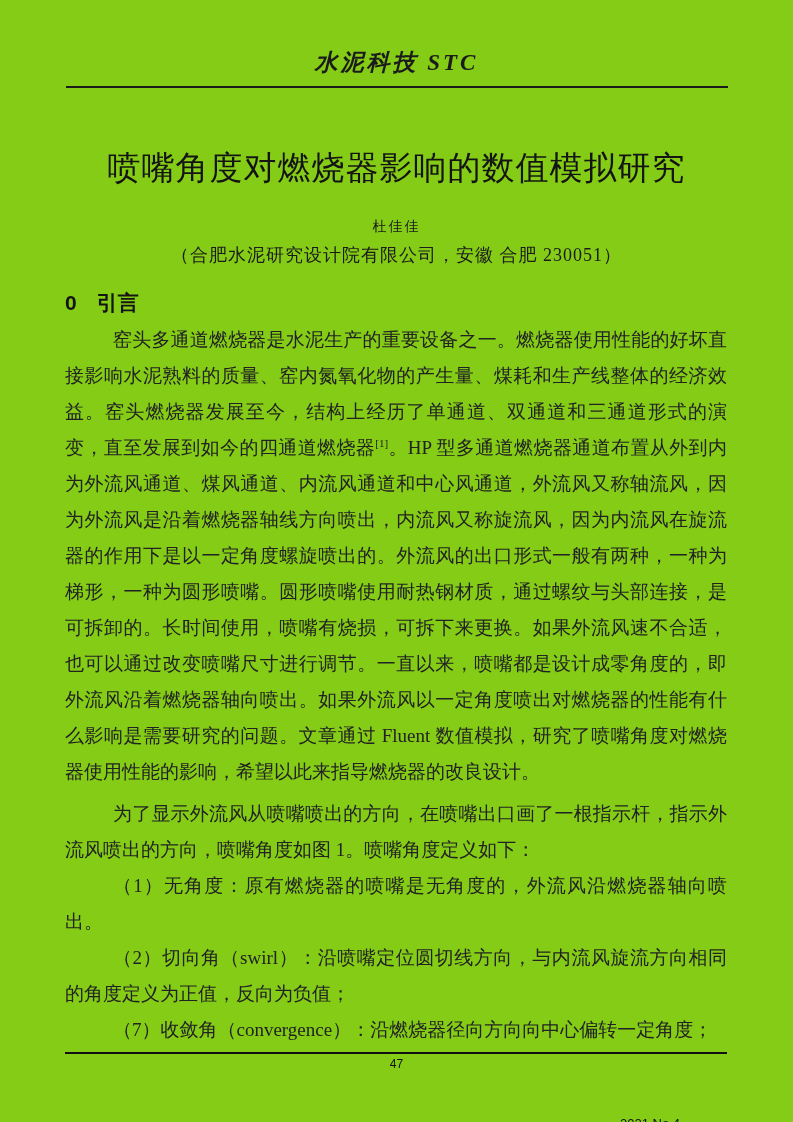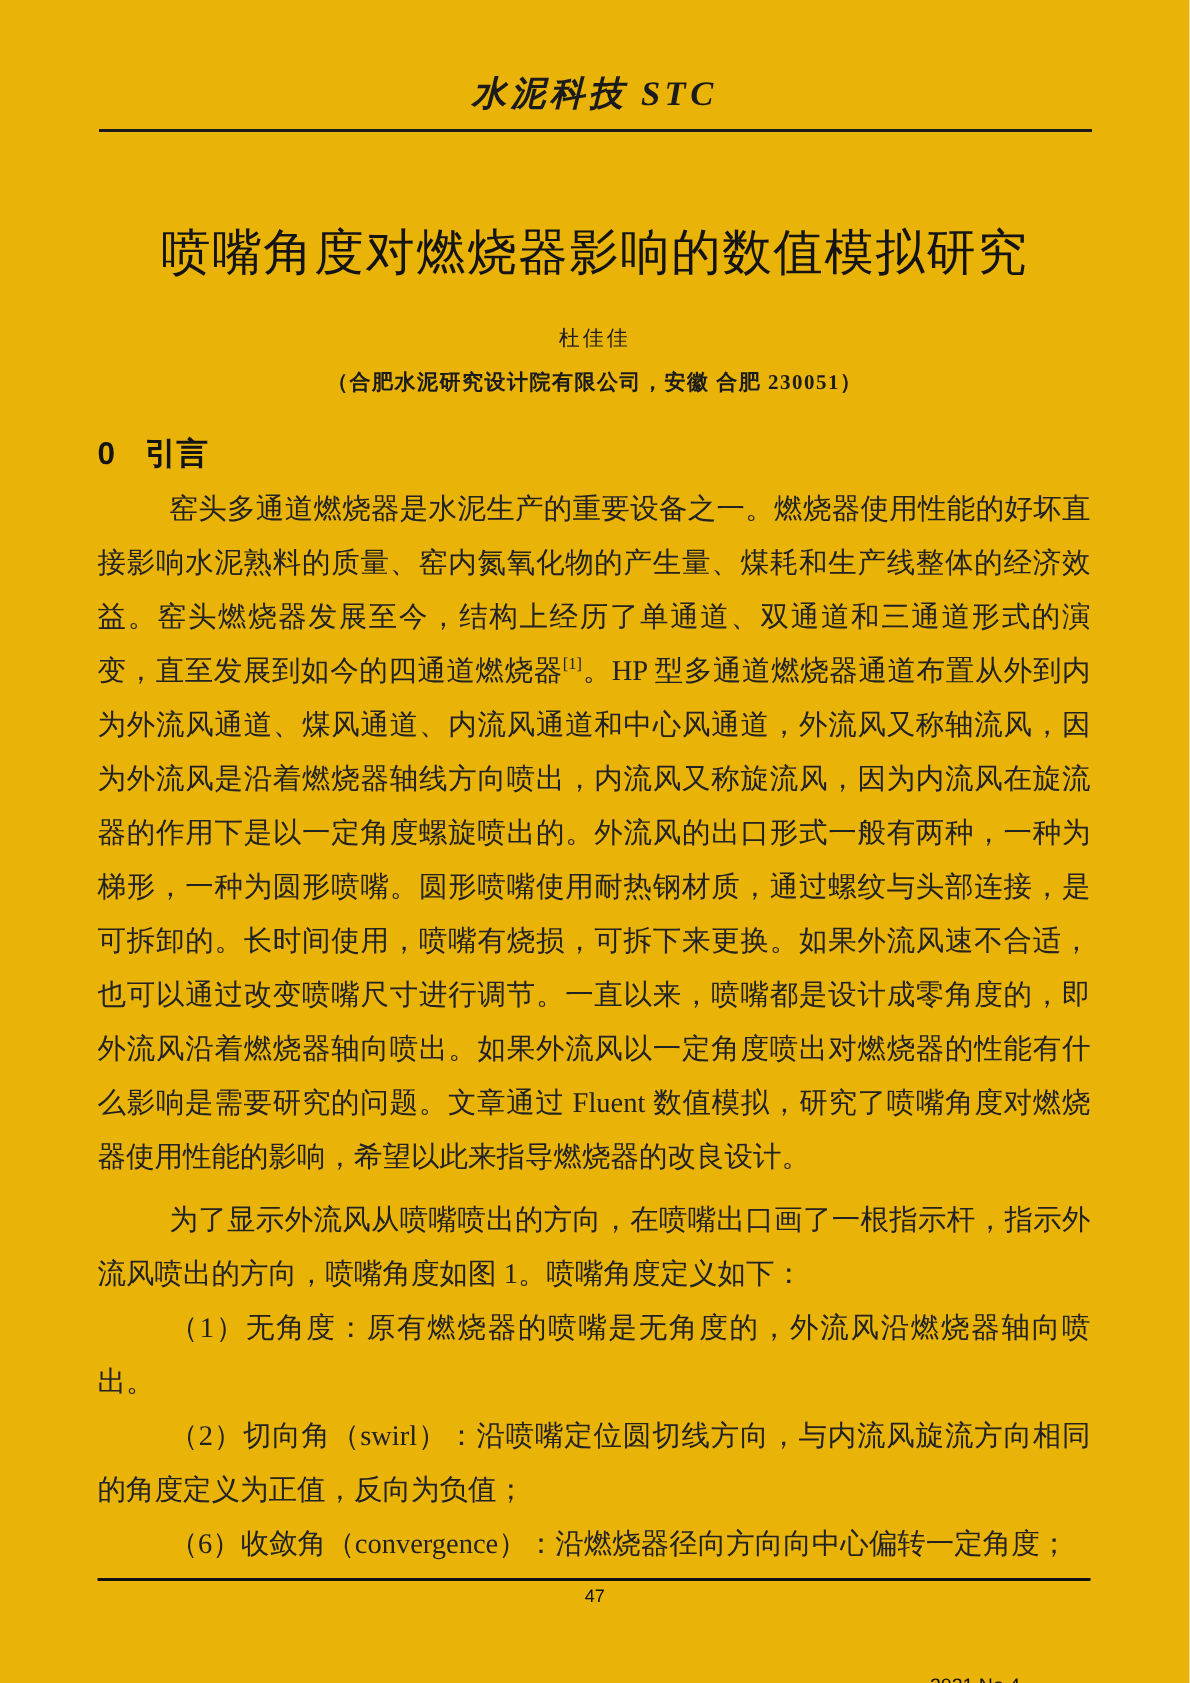--- a/index.html
+++ b/index.html
@@ -4,21 +4,21 @@
 <style>
   html, body {
     margin: 0;
     padding: 0;
     background: #ffffff;
   }
   .page {
     position: relative;
     width: 793px;
     height: 1122px;
-    background: #eab308;
+    background: #84cc16;
     color: #1b1b1b;
     font-family: "Liberation Serif", "DejaVu Serif", serif;
     overflow: hidden;
   }
   
   .journal-header {
     padding-top: 50px;
     text-align: center;
   }
   .journal-title {
@@ -49,24 +49,23 @@
   .article-author {
     margin-top: 28px;
     text-align: center;
     font-size: 14px;
     line-height: 22px;
     letter-spacing: 2px;
   }
   .article-affiliation {
     margin-top: 5px;
     text-align: center;
-    font-size: 14px;
+    font-size: 18px;
     line-height: 25px;
     letter-spacing: 1px;
-    font-weight: bold;
   }
   
   .content {
     padding: 0 66px 0 65px;
   }
   .section-heading {
     margin: 22px 0 0 0;
     font-family: "Liberation Sans", "DejaVu Sans", sans-serif;
     font-weight: bold;
     font-size: 21px;
@@ -150,21 +149,21 @@
       </h2>
       <p class="body-par">
         <span>窑头多通道燃烧器是水泥生产的重要设备之一。燃烧器使用性能的好坏直接影响水泥熟料的质量、窑内氮氧化物的产生量、煤耗和生产线整体的经济效益。窑头燃烧器发展至今，结构上经历了单通道、双通道和三通道形式的演变，直至发展到如今的四通道燃烧器</span><sup class="ref">[1]</sup><span>。HP 型多通道燃烧器通道布置从外到内为外流风通道、煤风通道、内流风通道和中心风通道，外流风又称轴流风，因为外流风是沿着燃烧器轴线方向喷出，内流风又称旋流风，因为内流风在旋流器的作用下是以一定角度螺旋喷出的。外流风的出口形式一般有两种，一种为梯形，一种为圆形喷嘴。圆形喷嘴使用耐热钢材质，通过螺纹与头部连接，是可拆卸的。长时间使用，喷嘴有烧损，可拆下来更换。如果外流风速不合适，也可以通过改变喷嘴尺寸进行调节。一直以来，喷嘴都是设计成零角度的，即外流风沿着燃烧器轴向喷出。如果外流风以一定角度喷出对燃烧器的性能有什么影响是需要研究的问题。文章通过 Fluent 数值模拟，研究了喷嘴角度对燃烧器使用性能的影响，希望以此来指导燃烧器的改良设计。</span>
       </p>
     </div>
 
     <div>
       <p class="body-par">为了显示外流风从喷嘴喷出的方向，在喷嘴出口画了一根指示杆，指示外流风喷出的方向，喷嘴角度如图 1。喷嘴角度定义如下：</p>
       <p class="body-par no-gap">（1）无角度：原有燃烧器的喷嘴是无角度的，外流风沿燃烧器轴向喷出。</p>
       <p class="body-par no-gap">（2）切向角（swirl）：沿喷嘴定位圆切线方向，与内流风旋流方向相同的角度定义为正值，反向为负值；</p>
-      <p class="body-par no-gap">（6）收敛角（convergence）：沿燃烧器径向方向向中心偏转一定角度；</p>
+      <p class="body-par no-gap">（7）收敛角（convergence）：沿燃烧器径向方向向中心偏转一定角度；</p>
     </div>
 
   </div>
 
   <div class="footer-rule"></div>
   <div class="footer-pagenum">47</div>
   <div class="footer-issue">2021.No.4</div>
 
 </div>
 

